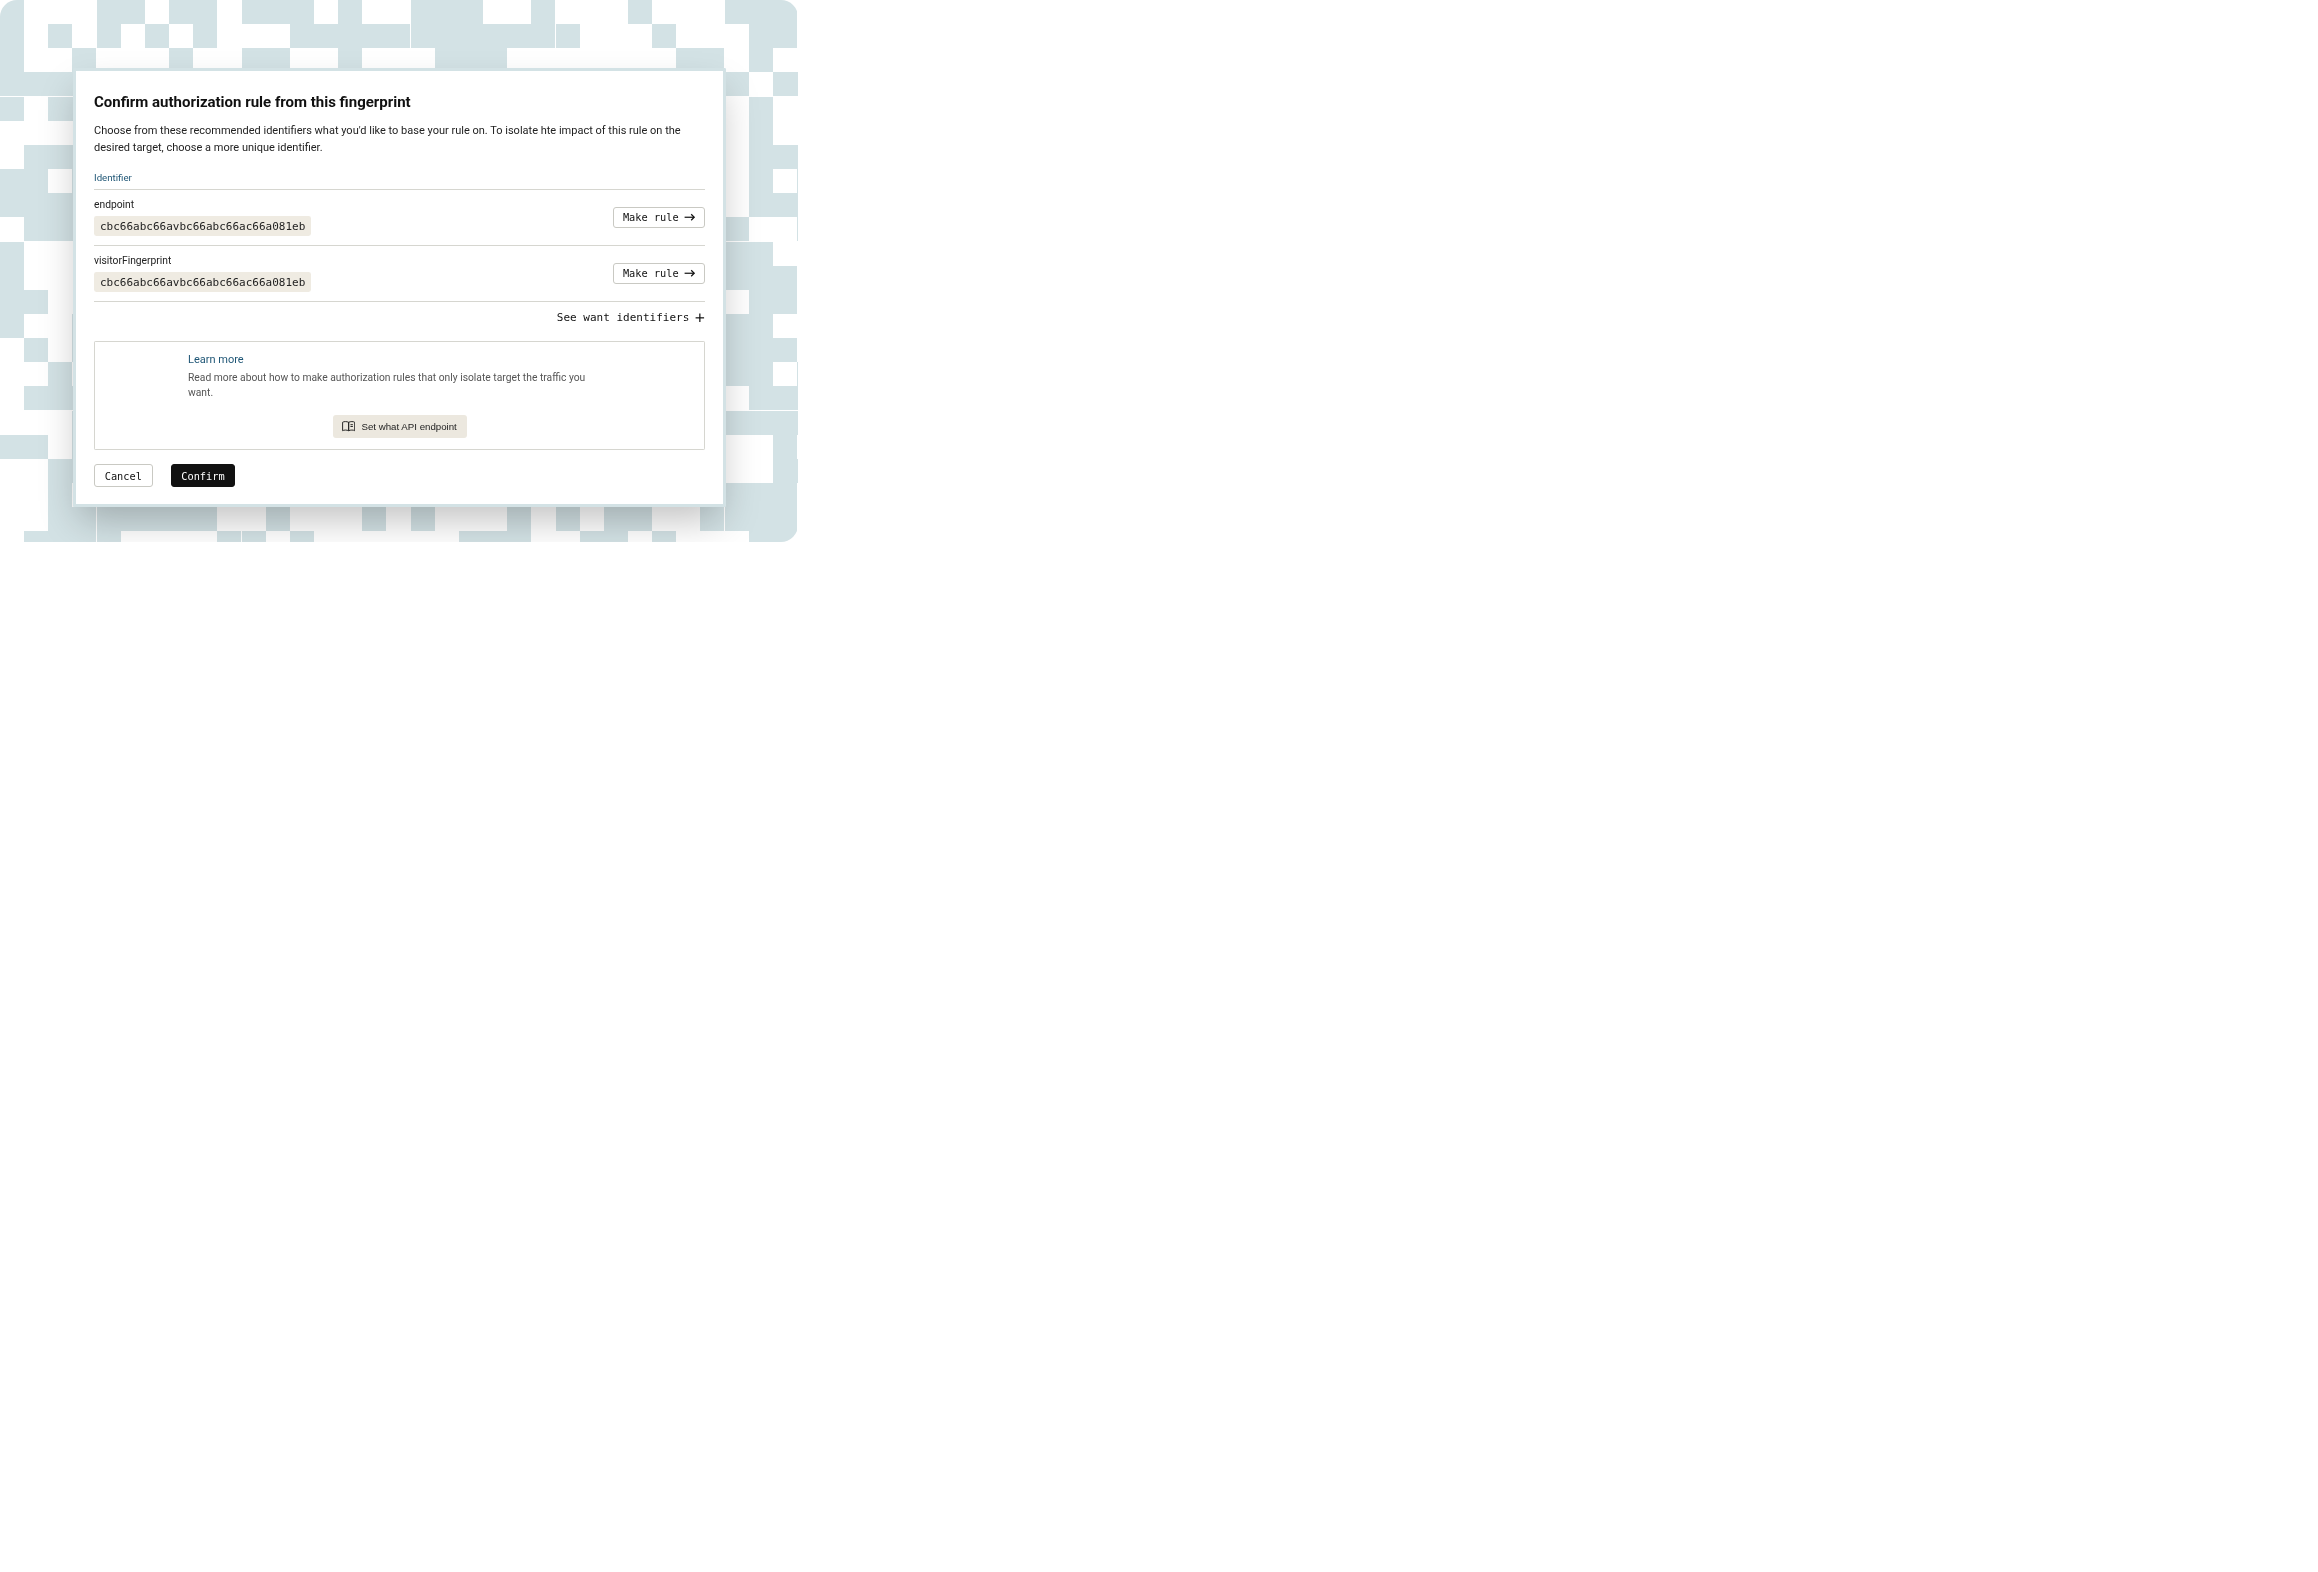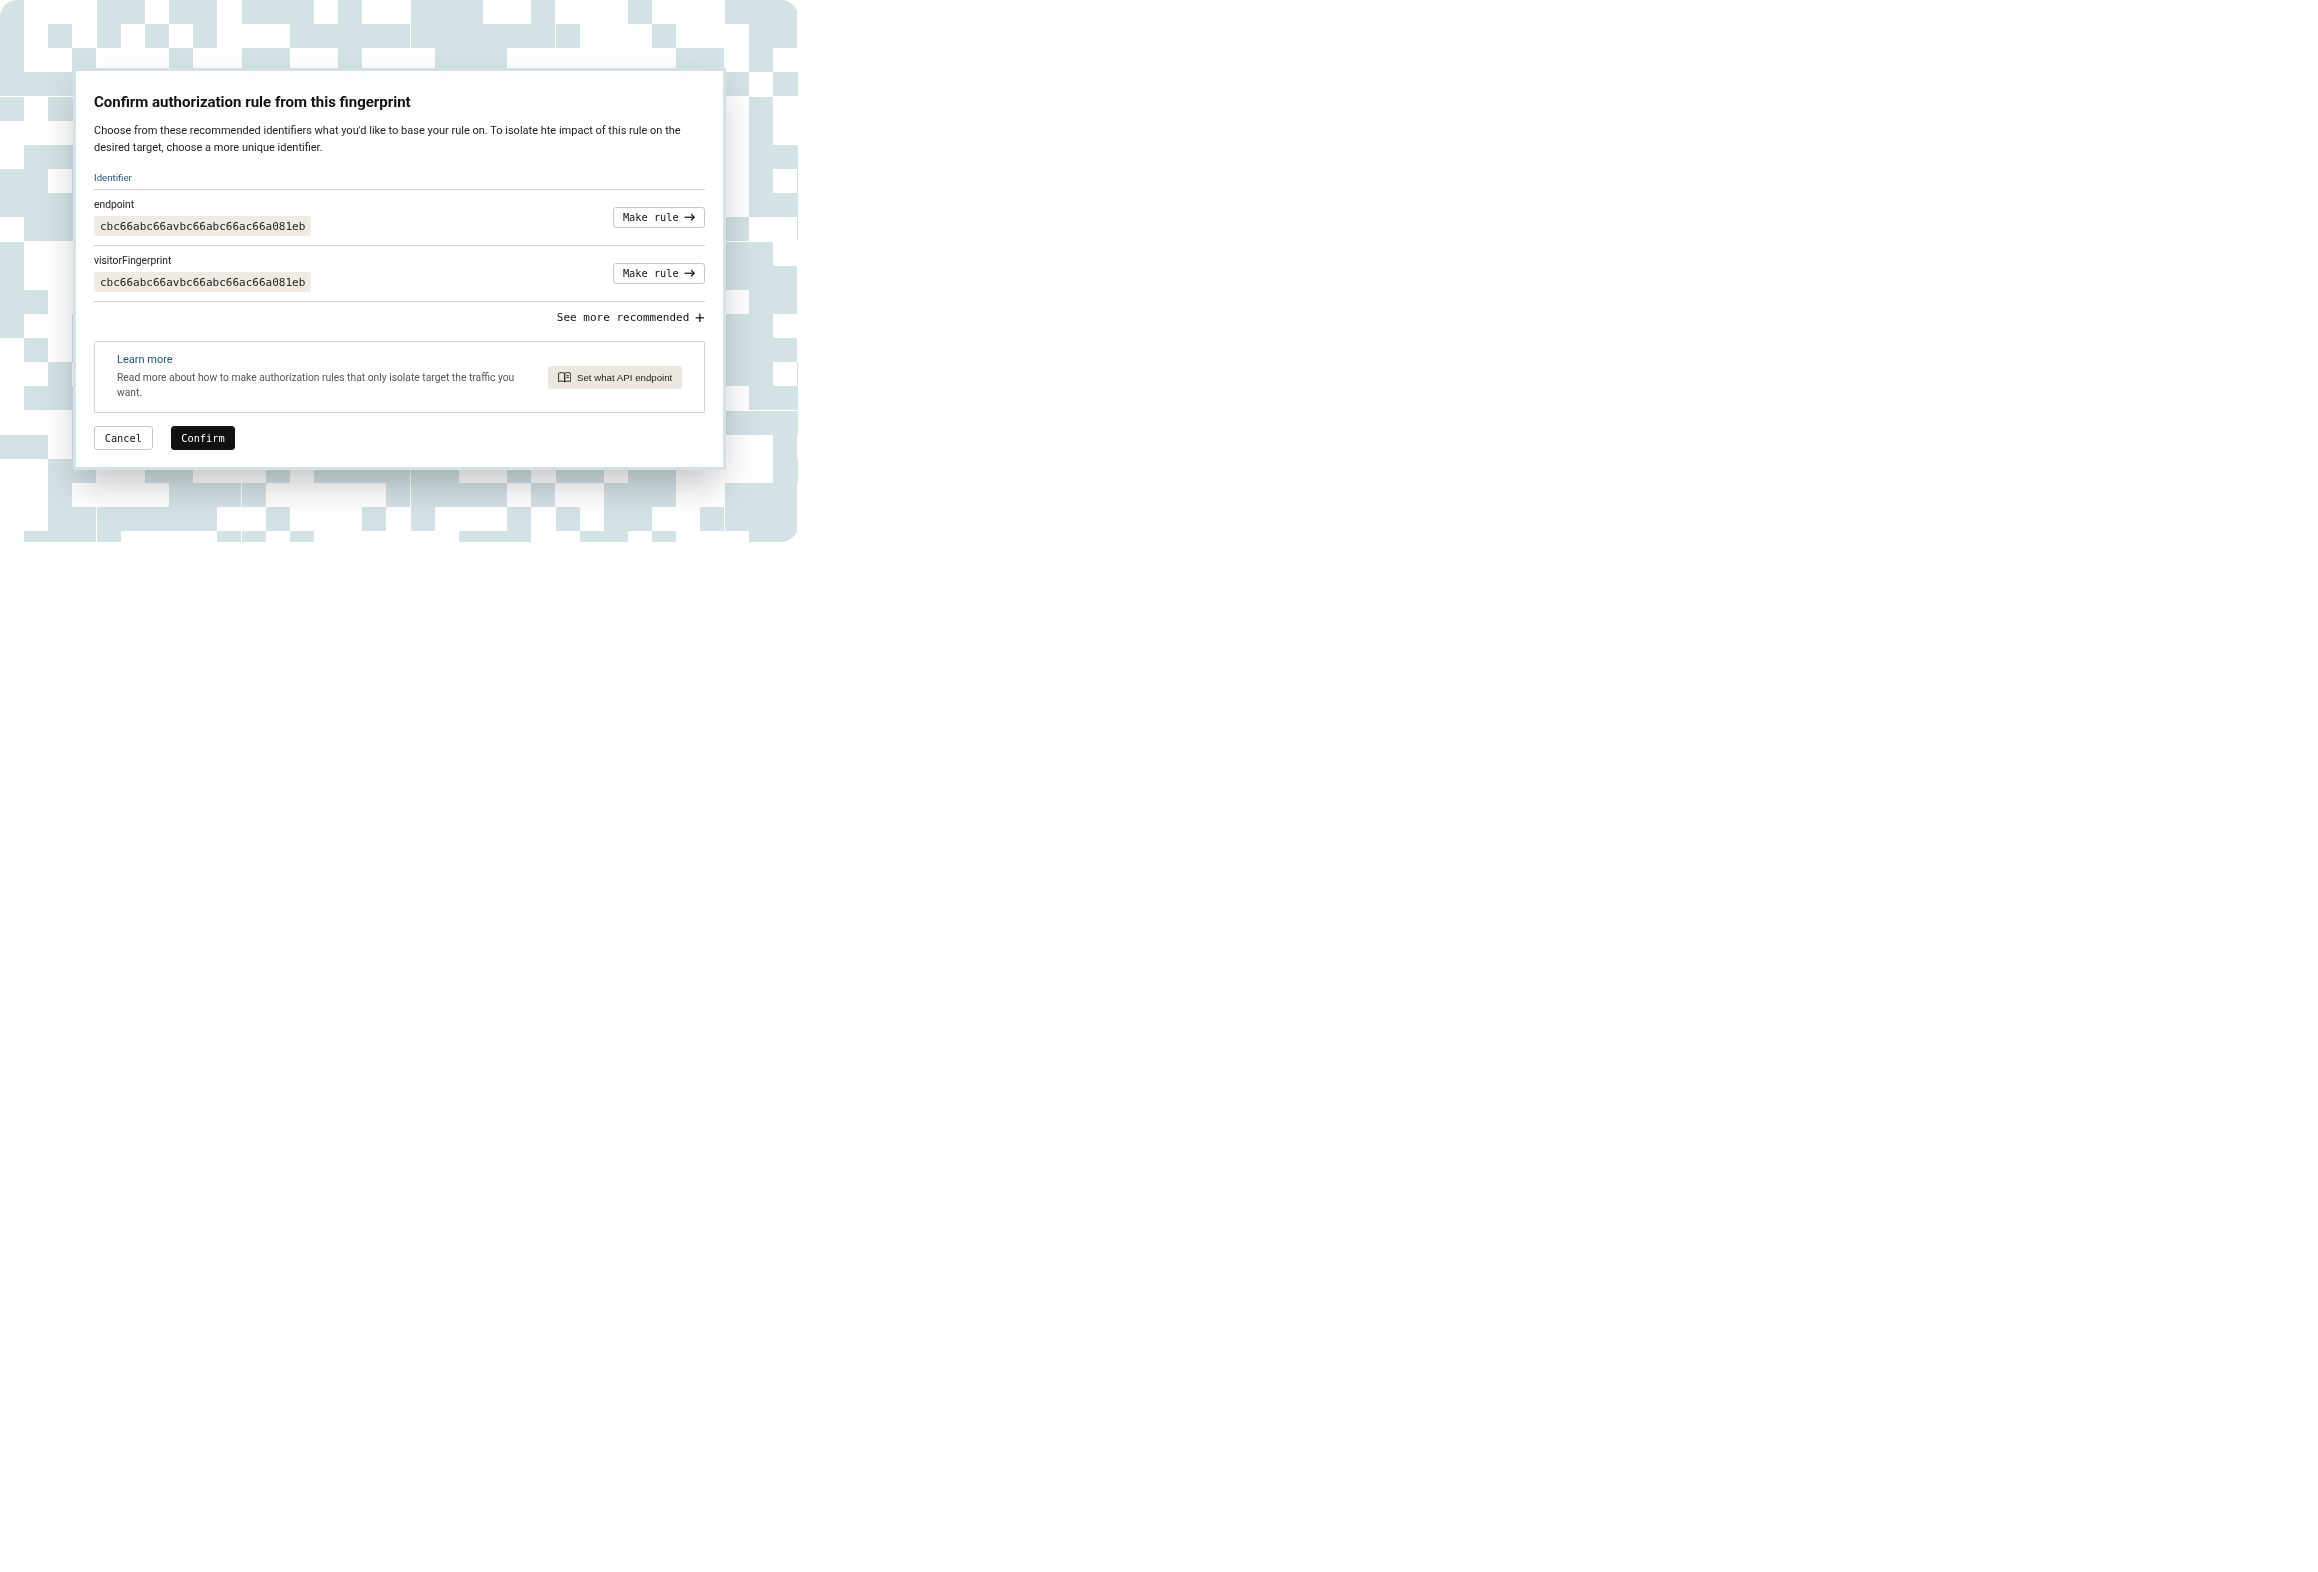--- a/index.html
+++ b/index.html
@@ -117,26 +117,27 @@
   color: #111;
   margin-top: 9.7px;
   margin-bottom: 17px;
   cursor: pointer;
 }
 .see-more svg { display: block; }
 
 .learn-box {
   border: 0.6px solid #d6d6d0;
   border-radius: 1.2px;
-  padding: 11px 22px;
+  padding: 11px 29px;
   display: flex;
   justify-content: space-between;
   align-items: center;
   gap: 14.5px;
   margin-bottom: 13.3px;
+  flex-direction: column;
 }
 .learn-left { flex: 1; }
 .learn-title {
   font-size: 11px;
   color: #1f5676;
   margin-bottom: 3.6px;
 }
 .learn-text {
   font-size: 10.3px;
   color: #555;
@@ -616,21 +617,21 @@
       <button class="make-rule-btn">
         <span>Make rule</span>
         <svg width="12" height="8.5" viewBox="0 0 20 14" fill="none" stroke="#111" stroke-width="2">
           <line x1="1" y1="7" x2="17" y2="7"></line>
           <polyline points="12,2 17,7 12,12"></polyline>
         </svg>
       </button>
     </div>
 
     <div class="see-more">
-      <span>See more recommended</span>
+      <span>See want identifiers</span>
       <svg width="9.7" height="9.7" viewBox="0 0 16 16" fill="none" stroke="#111" stroke-width="2">
         <line x1="8" y1="1" x2="8" y2="15"></line>
         <line x1="1" y1="8" x2="15" y2="8"></line>
       </svg>
     </div>
 
     <div class="learn-box">
       <div class="learn-left">
         <div class="learn-title">Learn more</div>
         <div class="learn-text">Read more about how to make authorization rules that only isolate target the traffic you want.</div>

